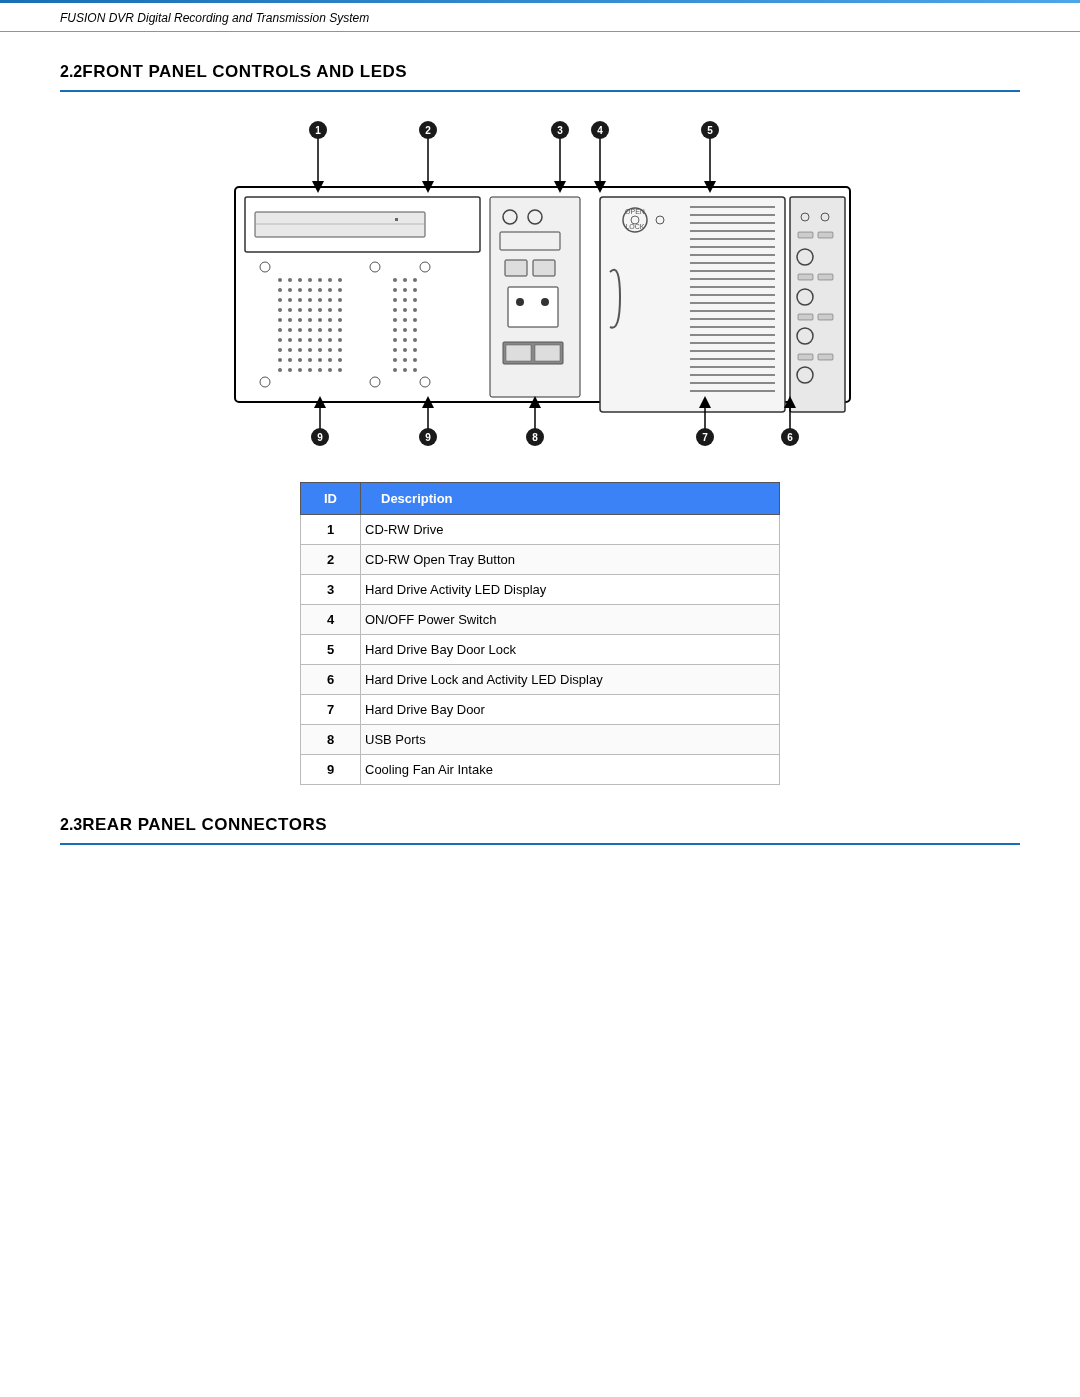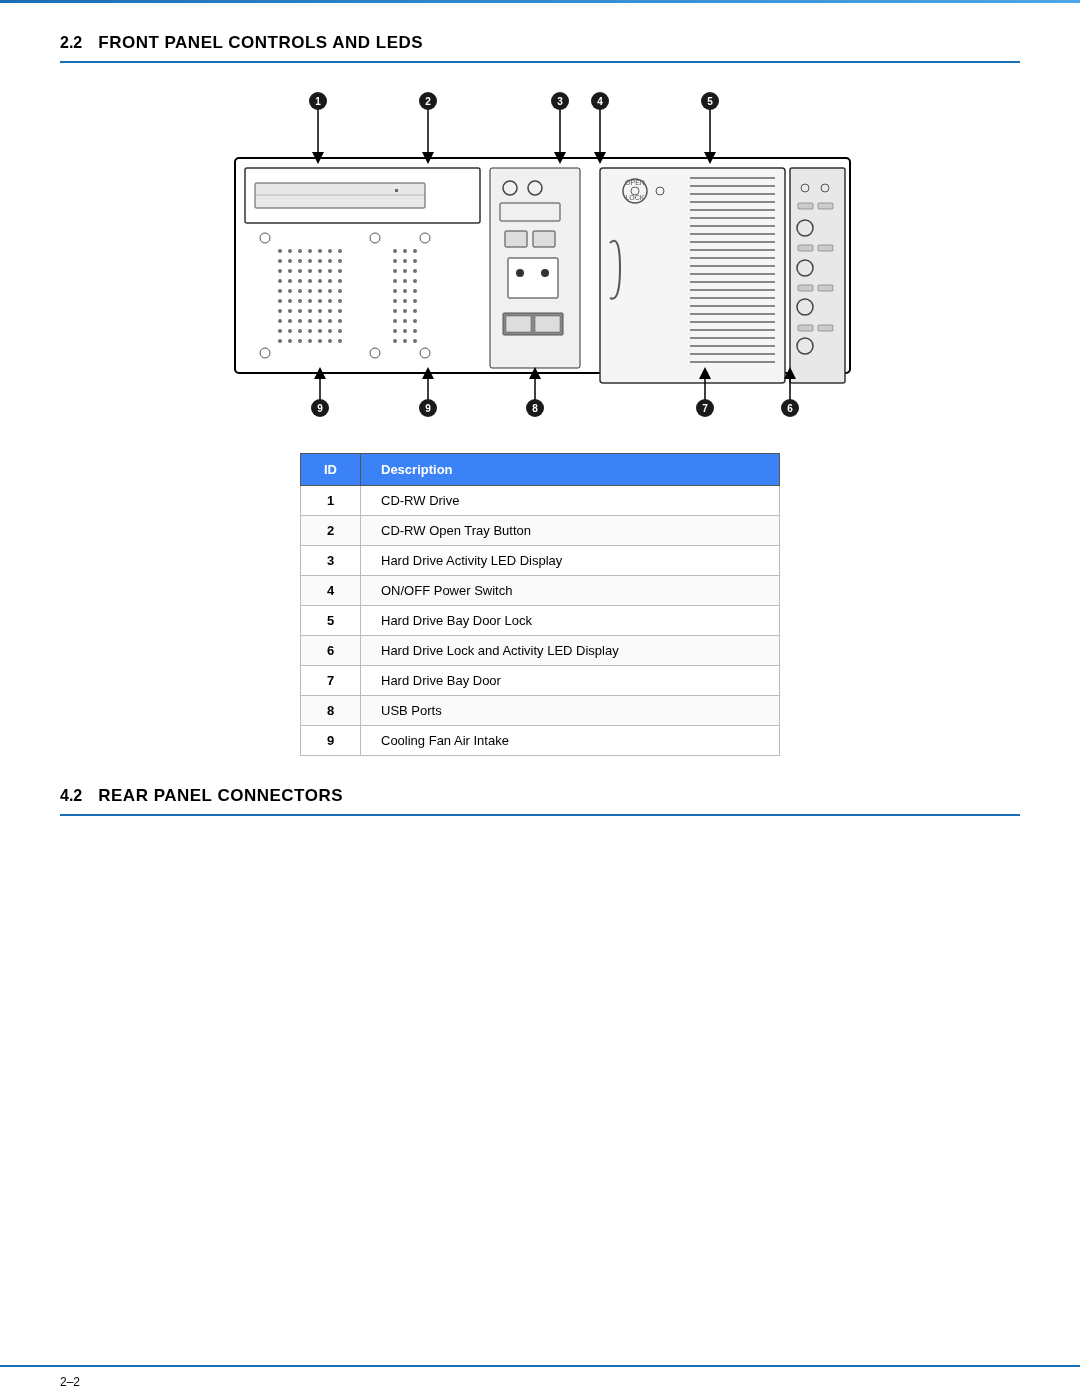--- a/index.html
+++ b/index.html
@@ -46,21 +46,20 @@
 
     
     .main-content {
       padding: 30px 60px 30px 60px;
     }
 
     
     .section-heading {
       display: flex;
       align-items: baseline;
-      gap: 16px;
       margin-bottom: 20px;
       border-bottom: 2px solid #1a6eb5;
       padding-bottom: 8px;
     }
 
     .section-number {
       font-size: 16px;
       font-weight: bold;
       color: #000;
       white-space: nowrap;
@@ -123,21 +122,21 @@
       font-size: 13px;
     }
 
     .component-table td.id-cell {
       text-align: center;
       font-weight: bold;
       width: 60px;
     }
 
     .component-table td.desc-cell {
-      padding-left: 20px;
+      padding-left: 4px;
     }
 
     .component-table tr:nth-child(even) td {
       background: #fafafa;
     }
 
     
     .section-23 {
       margin-top: 20px;
     }
@@ -165,20 +164,23 @@
       height: 340px;
     }
   </style>
 </head>
 <body>
 
 <div class="page-container">
 
   <div class="top-border"></div>
 
+  <div class="page-header">
+    <span class="header-title">FUSION DVR Digital Recording and Transmission System</span>
+  </div>
 
   <div class="main-content">
 
     <div class="section-heading">
       <span class="section-number">2.2</span>
       <span class="section-title">FRONT PANEL CONTROLS AND LEDS</span>
     </div>
 
 
     <div class="diagram-container">
@@ -477,23 +479,20 @@
             <td class="desc-cell">USB Ports</td>
           </tr>
           <tr>
             <td class="id-cell">9</td>
             <td class="desc-cell">Cooling Fan Air Intake</td>
           </tr>
         </tbody>
     </table>
 
     <div class="section-heading section-23">
-      <span class="section-number">4.2</span>
+      <span class="section-number">2.3</span>
       <span class="section-title">REAR PANEL CONNECTORS</span>
     </div>
 
   </div>
 
-  <div class="page-footer">
-    <span class="footer-page-num">2–2</span>
-  </div>
 
 </div>
 
 </body></html>

